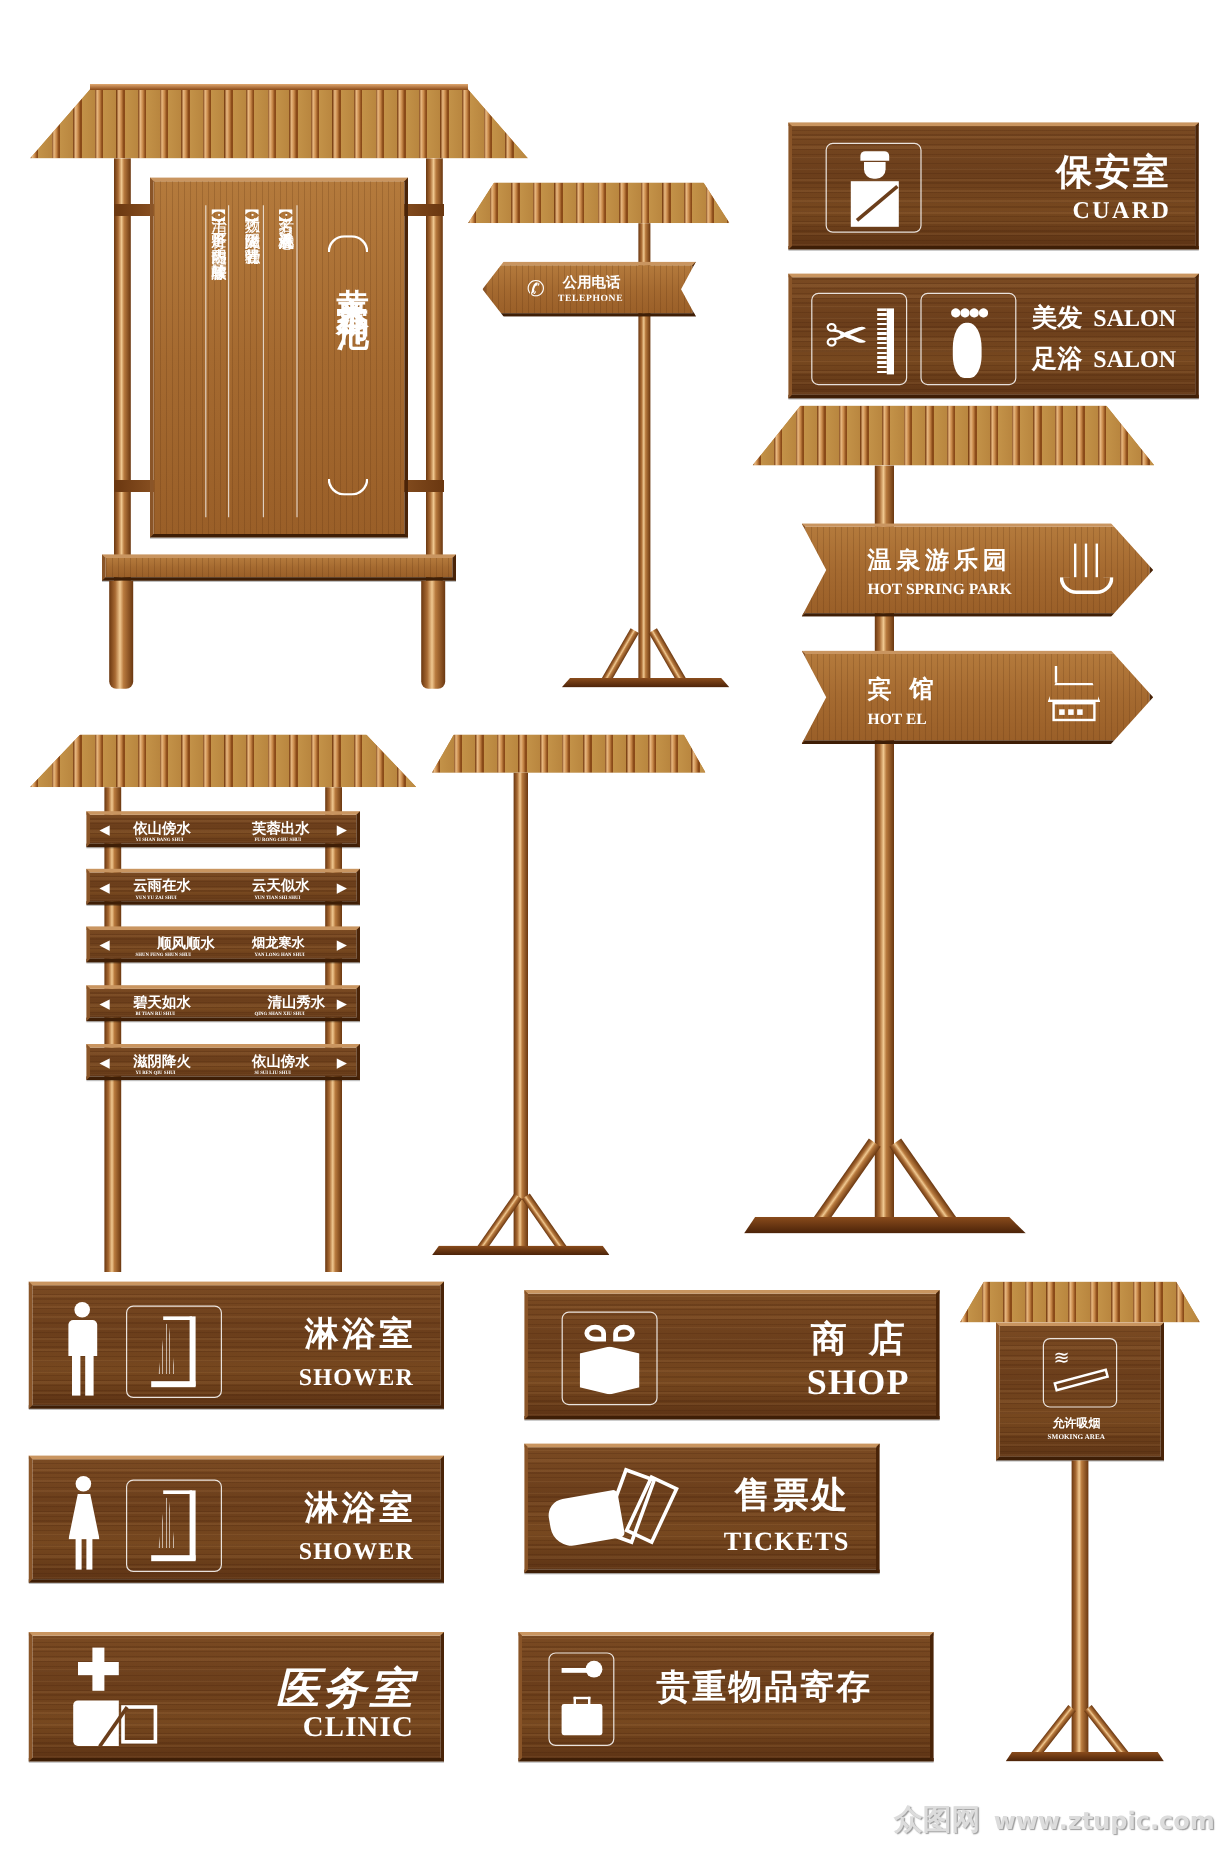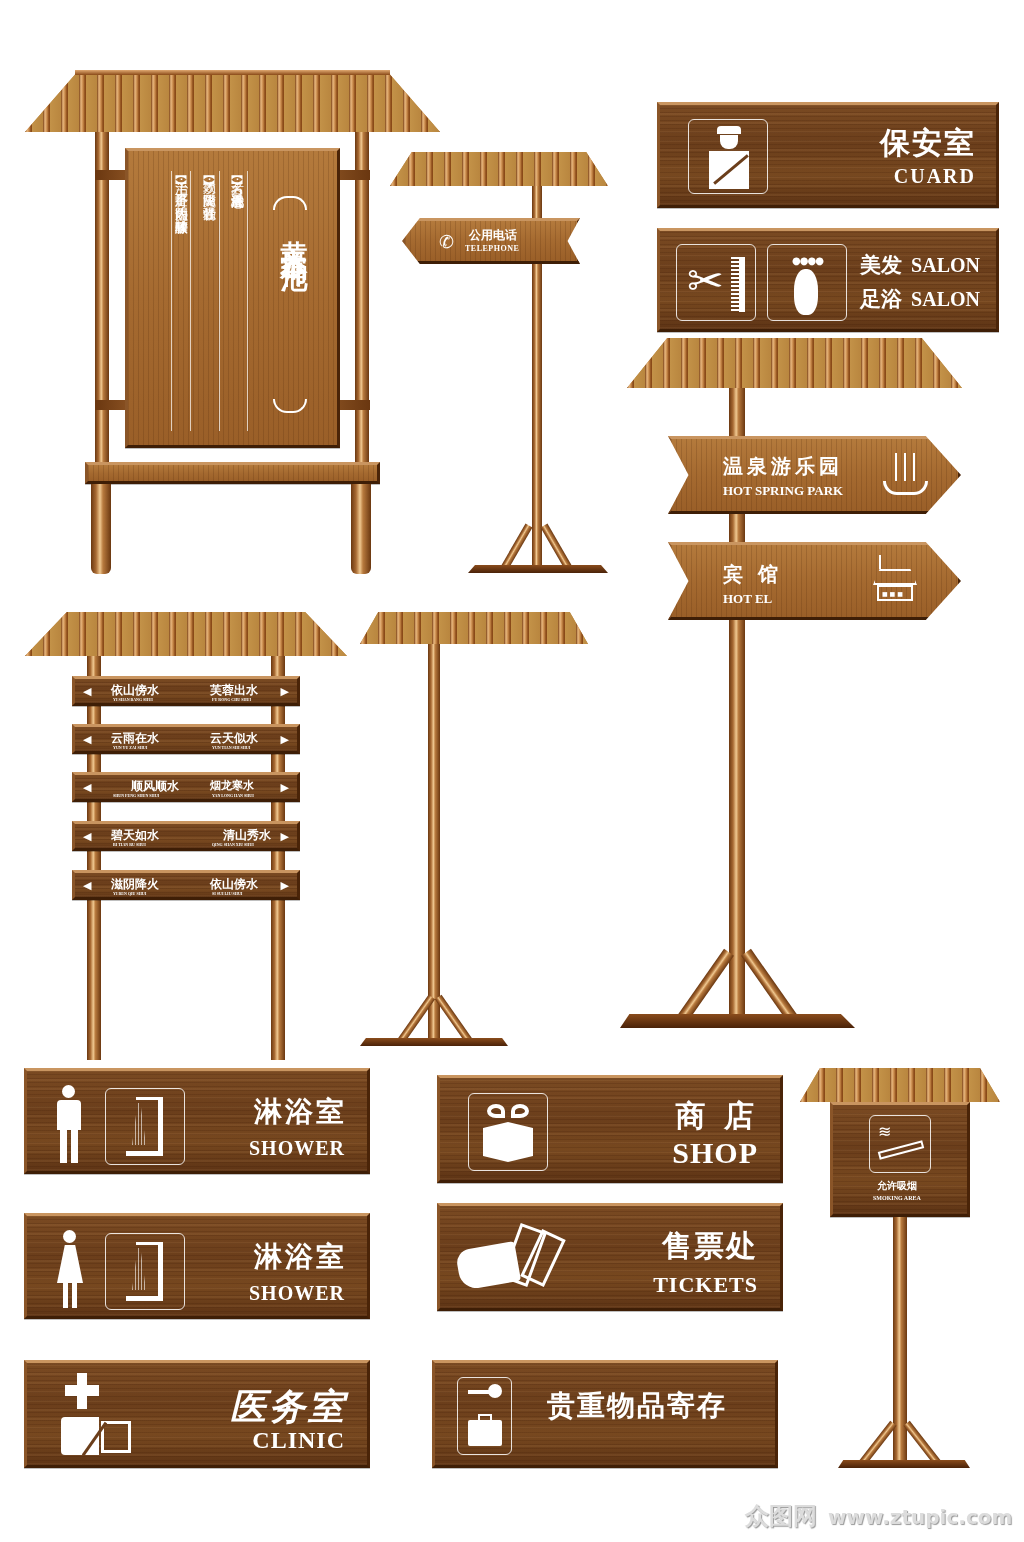--- a/index.html
+++ b/index.html
@@ -251,21 +251,21 @@
 <div class="abs wood plank" style="left:437px;top:1075px;width:346px;height:108px;">
   <div class="abs icon-box" style="left:28px;top:15px;width:80px;height:78px;">
     <div class="abs" style="left:18px;top:10px;width:18px;height:14px;border:4px solid #fff;border-radius:50% 50% 0 50%;"></div>
     <div class="abs" style="left:42px;top:10px;width:18px;height:14px;border:4px solid #fff;border-radius:50% 50% 50% 0;"></div>
     <div class="abs" style="left:14px;top:28px;width:50px;height:40px;background:#fff;clip-path:polygon(0 15%,50% 0,100% 15%,100% 85%,50% 100%,0 85%);"></div>
   </div>
   <div class="abs txt" style="right:22px;top:18px;font-size:30px;letter-spacing:4px;">商 店</div>
   <div class="abs txt serif" style="right:22px;top:58px;font-size:30px;letter-spacing:1px;">SHOP</div>
 </div>
 
-<div class="abs wood plank" style="left:437px;top:1203px;width:346px;height:108px;">
+<div class="abs wood plank" style="left:437px;top:1203px;width:296px;height:108px;">
   <div class="abs" style="left:18px;top:18px;width:120px;height:72px;">
     <div class="abs" style="left:0;top:22px;width:60px;height:40px;background:#fff;border-radius:14px 4px 4px 18px;transform:rotate(-10deg);"></div>
     <div class="abs" style="left:52px;top:2px;width:28px;height:58px;border:3px solid #fff;transform:rotate(20deg);"></div>
     <div class="abs" style="left:72px;top:8px;width:26px;height:52px;border:3px solid #fff;transform:rotate(25deg);"></div>
   </div>
   <div class="abs txt" style="right:22px;top:20px;font-size:30px;letter-spacing:2px;">售票处</div>
   <div class="abs txt serif" style="right:22px;top:66px;font-size:22px;letter-spacing:1px;">TICKETS</div>
 </div>
 
 <div class="abs wood plank" style="left:432px;top:1360px;width:346px;height:108px;">

